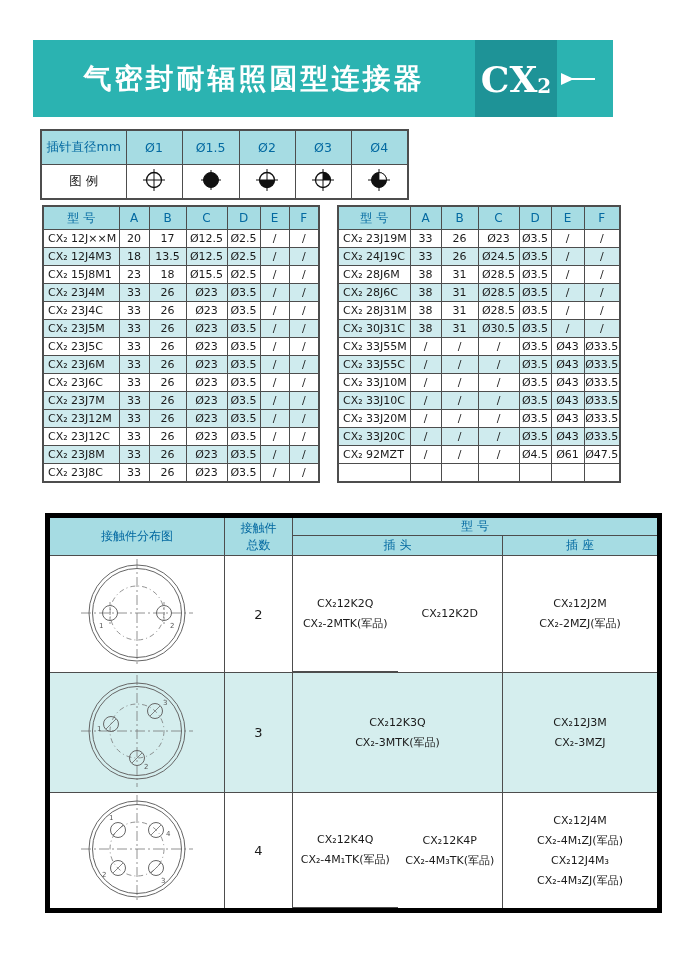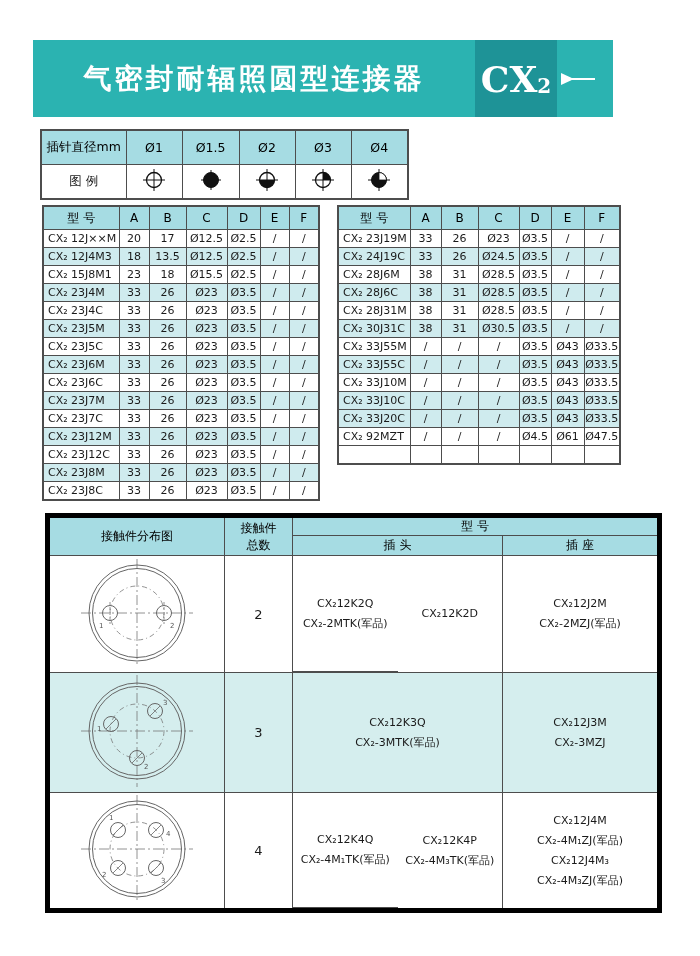--- a/index.html
+++ b/index.html
@@ -14,21 +14,21 @@
     color:#ffffff;letter-spacing:3px;}
   .logo-box{width:82px;height:77px;background:#1e9397;color:#fff;
     display:flex;align-items:center;justify-content:center;
     font-family:"DejaVu Serif", serif;font-weight:bold;}
   .logo-main{font-size:36px;line-height:1;}
   .logo-sub{font-size:20px;line-height:1;margin-top:14px;}
   .banner-arrow{width:52px;display:flex;align-items:center;justify-content:flex-start;padding-left:4px;}
   
   table{border-collapse:collapse;table-layout:fixed;}
   td,th{border:1px solid #4d4d4d;padding:0;text-align:center;font-weight:normal;overflow:hidden;white-space:nowrap;}
-  .hdr{background:#a6dce3;color:#000000;}
+  .hdr{background:#a6dce3;color:#0369a1;}
   
   .pin-table{position:absolute;left:40px;top:129px;width:367px;font-size:12.5px;border:2px solid #4d4d4d;}
   .pin-table td{height:33px;}
   
   .model-table{position:absolute;top:205px;font-size:11px;border:2px solid #4d4d4d;}
   .model-table th{height:22px;font-size:12px;}
   .model-table td{height:17px;font-size:11px;}
   .model-table td:first-child{text-align:left;padding-left:4px;}
   .model-table tr.alt td{background:#cfebee;}
   #left-model-table{left:42px;width:276px;}
@@ -232,29 +232,20 @@
       </tr>
       <tr class="alt">
         <td>CX₂ 23J7M</td>
         <td>33</td>
         <td>26</td>
         <td>Ø23</td>
         <td>Ø3.5</td>
         <td>/</td>
         <td>/</td>
       </tr>
-      <tr>
-        <td>CX₂ 23J7C</td>
-        <td>33</td>
-        <td>26</td>
-        <td>Ø23</td>
-        <td>Ø3.5</td>
-        <td>/</td>
-        <td>/</td>
-      </tr>
       <tr class="alt">
         <td>CX₂ 23J12M</td>
         <td>33</td>
         <td>26</td>
         <td>Ø23</td>
         <td>Ø3.5</td>
         <td>/</td>
         <td>/</td>
       </tr>
       <tr>
@@ -392,20 +383,29 @@
       </tr>
       <tr class="alt">
         <td>CX₂ 33J10C</td>
         <td>/</td>
         <td>/</td>
         <td>/</td>
         <td>Ø3.5</td>
         <td>Ø43</td>
         <td>Ø33.5</td>
       </tr>
+      <tr>
+        <td>CX₂ 33J20M</td>
+        <td>/</td>
+        <td>/</td>
+        <td>/</td>
+        <td>Ø3.5</td>
+        <td>Ø43</td>
+        <td>Ø33.5</td>
+      </tr>
       <tr class="alt">
         <td>CX₂ 33J20C</td>
         <td>/</td>
         <td>/</td>
         <td>/</td>
         <td>Ø3.5</td>
         <td>Ø43</td>
         <td>Ø33.5</td>
       </tr>
       <tr>

